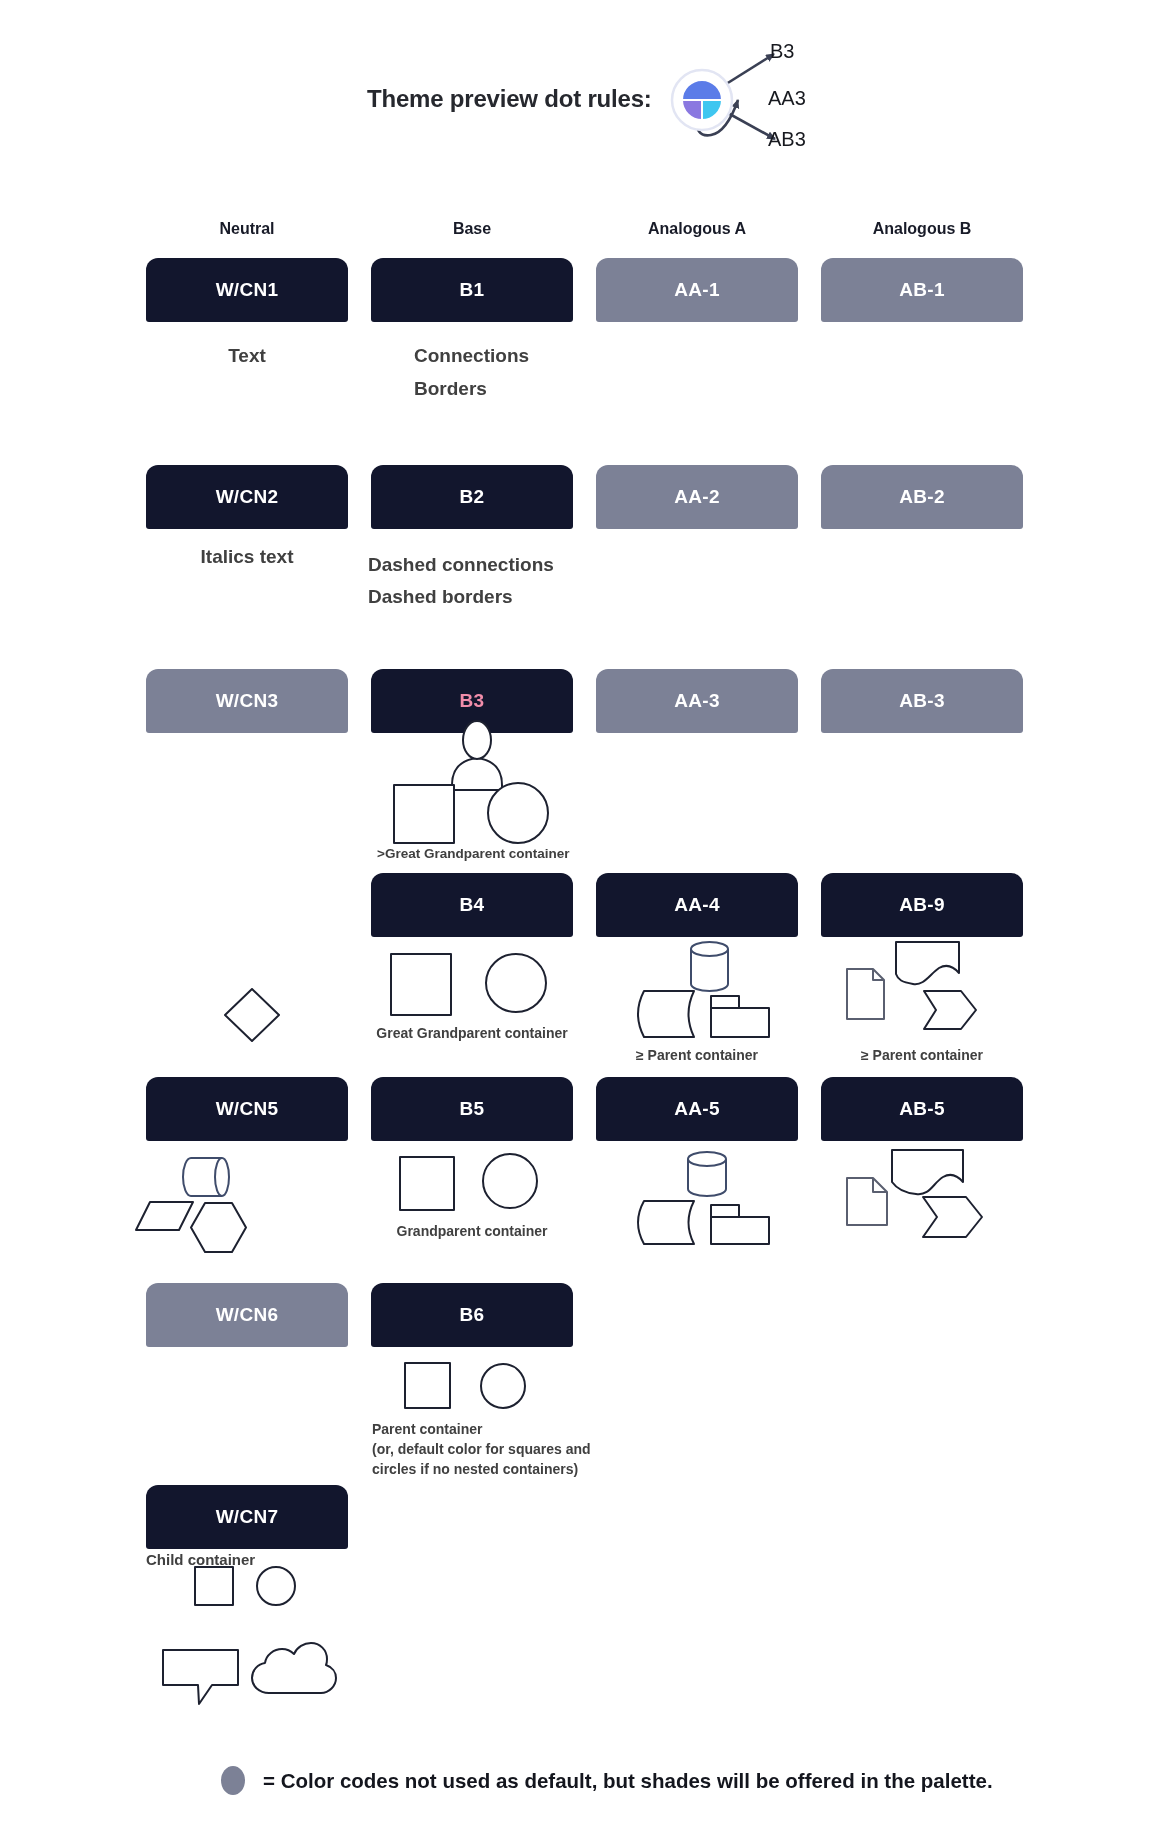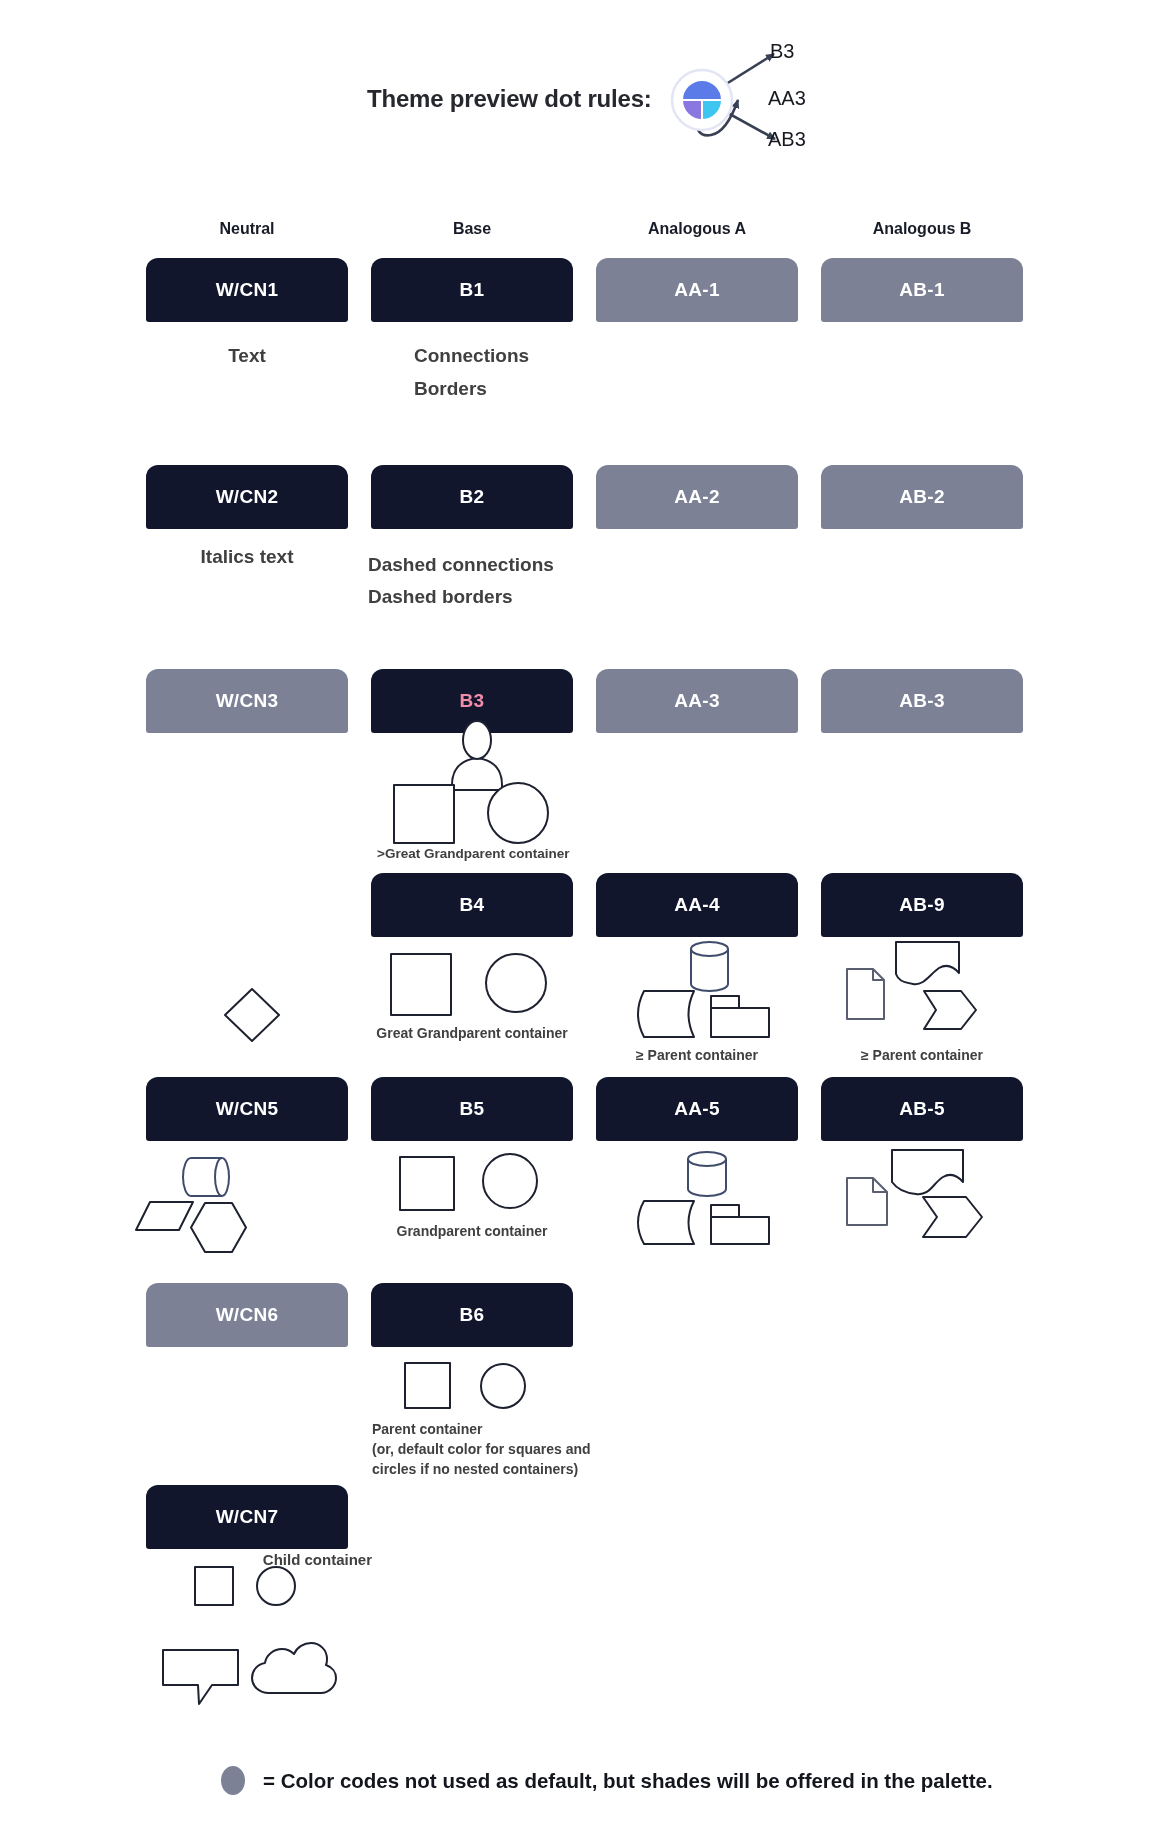--- a/index.html
+++ b/index.html
@@ -163,21 +163,21 @@
     <rect x="5" y="5" width="45" height="45"></rect>
     <circle cx="103" cy="28" r="22"></circle>
   </svg>
   <div class="ann small" style="left:372px;top:1419px">
     <div>Parent container</div>
     <div>(or, default color for squares and</div>
     <div>circles if no nested containers)</div>
   </div>
 
   <div class="sw dark" style="left:146px;top:1485px">W/CN7</div>
-  <div class="ann" style="left:162px;top:1551px;width:210px;text-align:right;font-size:15px">Child container</div>
+  <div class="ann" style="left:146px;top:1551px;width:210px;text-align:left;font-size:15px">Child container</div>
 
   <svg class="shape" style="left:190px;top:1562px" width="112" height="48">
     <rect x="5" y="5" width="38" height="38"></rect>
     <circle cx="86" cy="24" r="19"></circle>
   </svg>
 
   <svg class="shape" style="left:158px;top:1638px" width="185" height="72">
     <path d="M5,12 L80,12 L80,47 L54,47 L41,66 L40,47 L5,47 Z"></path>
     <path d="M111,55 C101,55 94,48 94,40 C94,32 100,26 107,25 C108,17 116,11 124,11 C129,11 133,13 136,16 C139,9 146,5 153,5 C162,5 169,12 169,21 C169,23 169,25 168,27 C174,29 178,34 178,40 C178,48 171,55 163,55 Z"></path>
   </svg>

